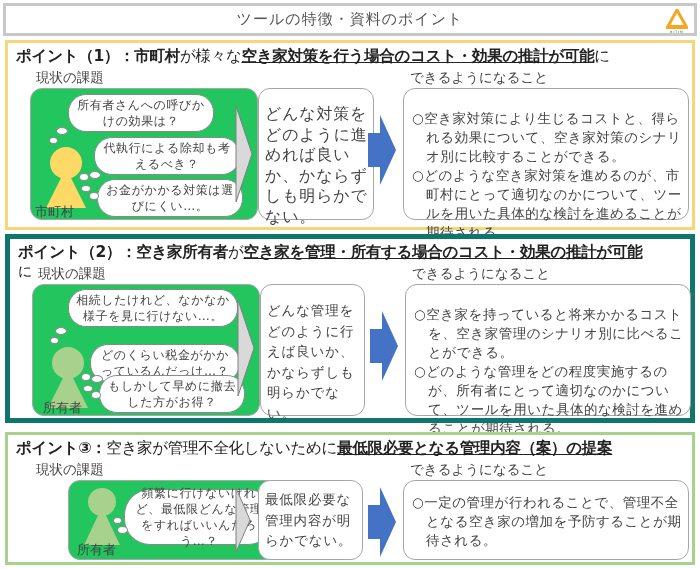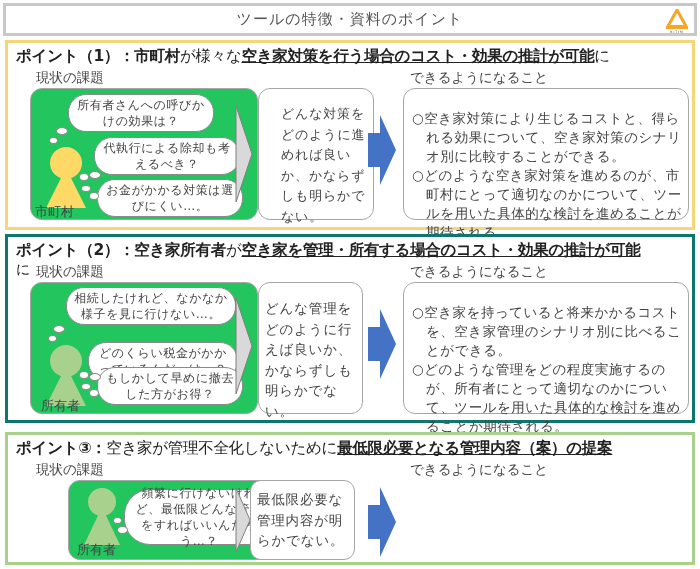--- a/index.html
+++ b/index.html
@@ -10,21 +10,21 @@
     position: absolute; left: 3px; top: 3px; width: 694px; height: 33px;
     border: 3px solid #c8c8c8; background: #fff;
     display: flex; align-items: center; justify-content: center;
   }
   .header-title { font-size: 15px; color: #555; letter-spacing: 1px; }
   .logo { position: absolute; right: 6px; top: 3px; width: 22px; height: 24px; }
   .logo-text { position: absolute; bottom: -1px; left: 0; width: 22px; text-align: center; font-size: 3px; color: #444; letter-spacing: 1px; }
 
   .panel { position: absolute; left: 5px; width: 690px; background: #fff; }
   .panel.p1 { top: 40px; height: 190px; border: 3px solid #f5d778; }
-  .panel.p2 { top: 234px; height: 189px; border: 3px solid #0f766e; }
+  .panel.p2 { top: 234px; height: 189px; border: 5px solid #0f766e; }
   .panel.p3 { top: 432px; height: 133px; border: 3px solid #a9d18e; }
 
   .point-title { position: absolute; left: 8px; top: 3px; font-size: 15.5px; color: #222; white-space: nowrap; letter-spacing: -0.3px; }
   .point-title .bold { font-weight: bold; }
   .point-title .ul { font-weight: bold; text-decoration: underline; }
   .point-title .thin { font-weight: normal; }
   .wrap-tail { position: absolute; left: 0px; top: 24px; font-size: 14px; color: #222; }
 
   .sub-label { position: absolute; font-size: 13.5px; color: #444; }
 
@@ -76,21 +76,21 @@
       <circle cx="21" cy="17" r="16" fill="#ffd966"></circle>
       <polygon points="21,22 41,62 1,62" fill="#ffd966"></polygon>
     </svg>
     <span class="person-label" style="left:4px; top:114px;">市町村</span>
   </div>
 
   <svg class="chevron" style="left:227px; top:62px;" width="18" height="98" viewBox="0 0 18 98">
     <polygon points="1,1 17,49 1,97" fill="#d9d9d9" stroke="#7f7f7f" stroke-width="1"></polygon>
   </svg>
 
-  <div class="summary-box" style="left:250px; top:45px; width:116px; height:132px; padding:15px 2px 4px 22px; font-size:13px; line-height:20.5px;">どんな対策をどのように進めれば良いか、かならずしも明らかでない。</div>
+  <div class="summary-box" style="left:250px; top:45px; width:116px; height:132px; padding:15px 2px 4px 6px; font-size:16px; line-height:20.5px;">どんな対策をどのように進めれば良いか、かならずしも明らかでない。</div>
 
   <svg class="blue-arrow" style="left:360px; top:72px;" width="28" height="70" viewBox="0 0 28 70">
     <polygon points="0,18 12,18 12,0 28,35 12,70 12,52 0,52" fill="#4472c4"></polygon>
   </svg>
 
   <div class="result-box" style="left:395px; top:45px; width:286px; height:132px;">
     <div class="result-item">○空き家対策により生じるコストと、得られる効果について、空き家対策のシナリオ別に比較することができる。</div>
     <div class="result-item">○どのような空き家対策を進めるのが、市町村にとって適切なのかについて、ツールを用いた具体的な検討を進めることが期待される。</div>
   </div>
 </div>
@@ -99,21 +99,21 @@
   <div class="point-title">
     <span class="bold">ポイント（2）：</span><span class="bold">空き家所有者</span><span class="thin">が</span><span class="ul">空き家を管理・所有する場合のコスト・効果の推計が可能</span>
   </div>
   <span class="wrap-tail" style="left:8px;">に</span>
   <span class="sub-label" style="left:28px; top:26px;">現状の課題</span>
   <span class="sub-label" style="left:402px; top:26px;">できるようになること</span>
 
   <div class="issue-box" style="left:22px; top:45px; width:228px; height:132px;">
     <div class="bubble" style="left:35px; top:4px; width:170px; height:38px;">相続したけれど、なかなか様子を見に行けない…。</div>
     <div class="bubble" style="left:57px; top:47px; width:150px; height:38px;margin-top:12px;">どのくらい税金がかかっているんだっけ…？</div>
-    <div class="bubble" style="left:66px; top:84px; width:146px; height:38px;">もしかして早めに撤去した方がお得？</div>
+    <div class="bubble" style="left:66px; top:90px; width:146px; height:38px;">もしかして早めに撤去した方がお得？</div>
     <div class="puff" style="left:22px; top:42px; width:12px; height:8px;"></div>
     <div class="puff" style="left:17px; top:52px; width:9px; height:7px;"></div>
     <div class="puff" style="left:48px; top:88px; width:10px; height:8px;"></div>
     <div class="puff" style="left:58px; top:90px; width:12px; height:8px;"></div>
     <div class="puff" style="left:50px; top:100px; width:10px; height:7px;"></div>
     <div class="puff" style="left:58px; top:106px; width:10px; height:8px;"></div>
     <svg class="person" style="left:14px; top:61px;" width="42" height="62" viewBox="0 0 42 62">
       <circle cx="21" cy="17" r="16" fill="#a9d18e"></circle>
       <polygon points="21,22 41,62 1,62" fill="#a9d18e"></polygon>
     </svg>
@@ -151,19 +151,22 @@
       <circle cx="19" cy="15" r="14" fill="#a9d18e"></circle>
       <polygon points="19,20 37,58 1,58" fill="#a9d18e"></polygon>
     </svg>
     <span class="person-label" style="left:8px; top:60px;">所有者</span>
   </div>
 
   <svg class="chevron" style="left:227px; top:52px;" width="16" height="66" viewBox="0 0 16 66">
     <polygon points="1,1 15,33 1,65" fill="#d9d9d9" stroke="#7f7f7f" stroke-width="1"></polygon>
   </svg>
 
-  <div class="summary-box" style="left:242px; top:45px; width:105px; height:80px; padding:8px 2px 17px 6px; font-size:13.5px; line-height:20.5px;border-radius:11px;">最低限必要な管理内容が明らかでない。</div>
+  <div class="summary-box" style="left:250px; top:45px; width:105px; height:80px; padding:8px 2px 17px 6px; font-size:13.5px; line-height:20.5px;">最低限必要な管理内容が明らかでない。</div>
 
   <svg class="blue-arrow" style="left:360px; top:52px;" width="28" height="70" viewBox="0 0 28 70">
     <polygon points="0,18 12,18 12,0 28,35 12,70 12,52 0,52" fill="#4472c4"></polygon>
   </svg>
 
+  <div class="result-box" style="left:395px; top:45px; width:286px; height:80px; padding-top:12px;">
+    <div class="result-item">○一定の管理が行われることで、管理不全となる空き家の増加を予防することが期待される。</div>
+  </div>
 </div>
 
 </body></html>

